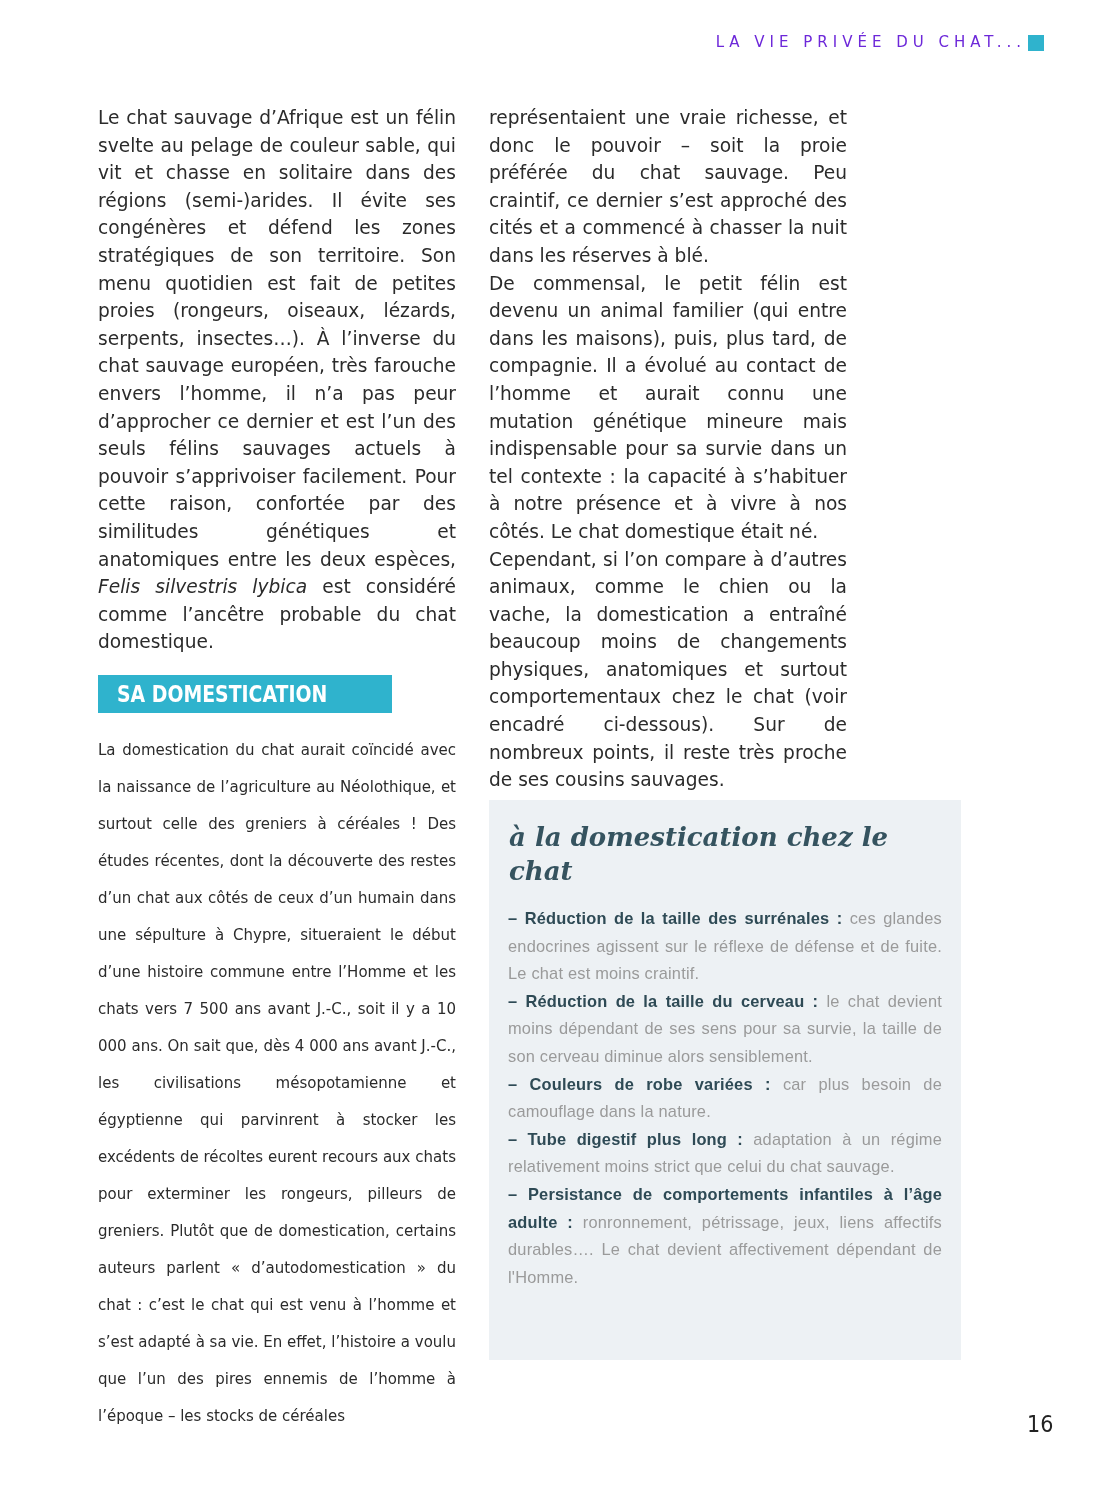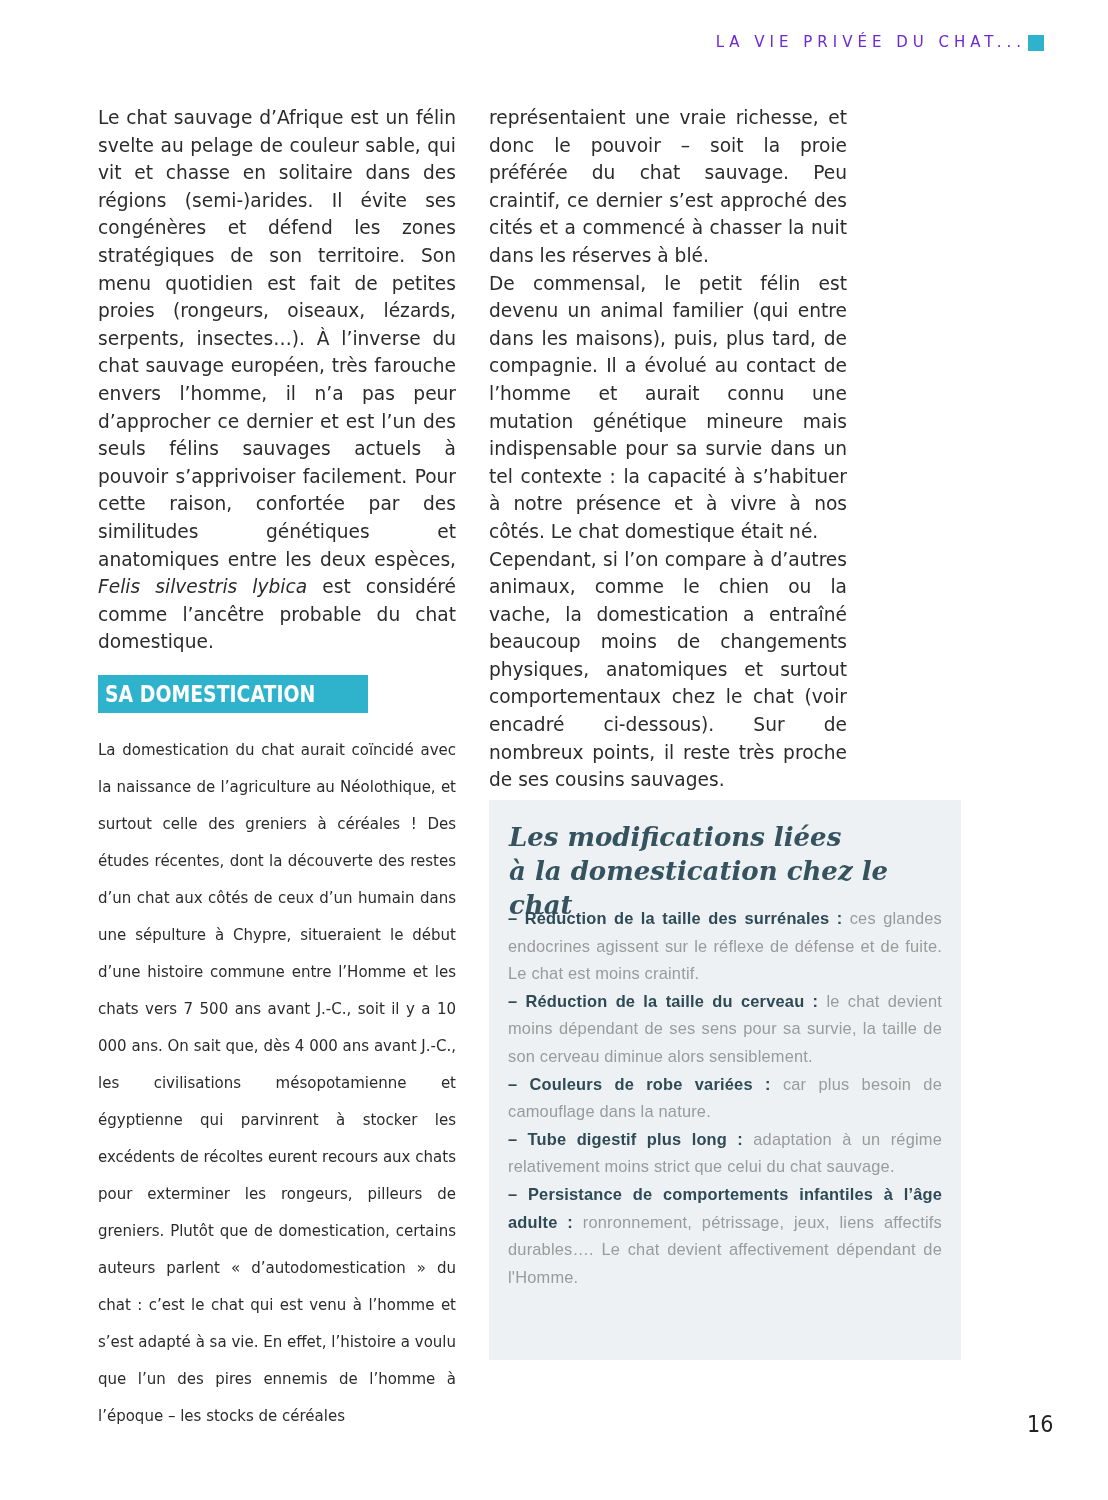--- a/index.html
+++ b/index.html
@@ -16,21 +16,21 @@
   }
   .col {
     position: absolute; font-size: 18.6px; line-height: 27.6px; text-align: justify; color: #2b2b2b;
   }
   .col p { margin: 0; }
   .col-left { left: 98px; top: 104px; width: 358px; }
   .col-right { left: 489px; top: 104px; width: 358px; }
   .left-second { position: absolute; left: 98px; top: 732px; width: 358px; font-size: 15px; line-height: 37px; text-align: justify; color: #2b2b2b; }
   .left-second p { margin: 0; }
   .section-heading {
-    position: absolute; left: 98px; top: 675px; height: 38px; padding: 0 7px;
+    position: absolute; left: 98px; top: 675px; height: 38px; padding: 0 19px;
     background: #2fb3cd; color: #fff; font-family: "DejaVu Sans", sans-serif; font-weight: bold;
     font-size: 23px; line-height: 38px; letter-spacing: 0px; transform-origin: left center;
   }
   .section-heading span { display: inline-block; transform: scaleX(0.82); transform-origin: left center; }
   em { font-style: italic; }
   .sidebar {
     position: absolute; left: 489px; top: 800px; width: 472px; height: 560px; background: #edf1f4;
   }
   .sidebar-title {
     position: absolute; left: 20px; top: 20px; width: 440px;
@@ -62,21 +62,20 @@
 </div>
 
 <div class="col col-right">
   <p>représentaient une vraie richesse, et donc le pouvoir – soit la proie préférée du chat sauvage. Peu craintif, ce dernier s’est approché des cités et a commencé à chasser la nuit dans les réserves à blé.</p>
   <p>De commensal, le petit félin est devenu un animal familier (qui entre dans les maisons), puis, plus tard, de compagnie. Il a évolué au contact de l’homme et aurait connu une mutation génétique mineure mais indispensable pour sa survie dans un tel contexte : la capacité à s’habituer à notre présence et à vivre à nos côtés. Le chat domestique était né.</p>
   <p>Cependant, si l’on compare à d’autres animaux, comme le chien ou la vache, la domestication a entraîné beaucoup moins de changements physiques, anatomiques et surtout comportementaux chez le chat (voir encadré ci-dessous). Sur de nombreux points, il reste très proche de ses cousins sauvages.</p>
 </div>
 
 <div class="sidebar">
   <div class="sidebar-title">
-    <div>Les modifications liées</div>
     <div>à la domestication chez le chat</div>
   </div>
   <div class="sidebar-list">
     <p><b>– Réduction de la taille des surrénales :</b><span> ces glandes endocrines agissent sur le réflexe de défense et de fuite. Le chat est moins craintif.</span></p>
     <p><b>– Réduction de la taille du cerveau :</b><span> le chat devient moins dépendant de ses sens pour sa survie, la taille de son cerveau diminue alors sensiblement.</span></p>
     <p><b>– Couleurs de robe variées :</b><span> car plus besoin de camouflage dans la nature.</span></p>
     <p><b>– Tube digestif plus long :</b><span> adaptation à un régime relativement moins strict que celui du chat sauvage.</span></p>
     <p><b>– Persistance de comportements infantiles à l’âge adulte :</b><span> ronronnement, pétrissage, jeux, liens affectifs durables…. Le chat devient affectivement dépendant de l'Homme.</span></p>
   </div>
 </div>

